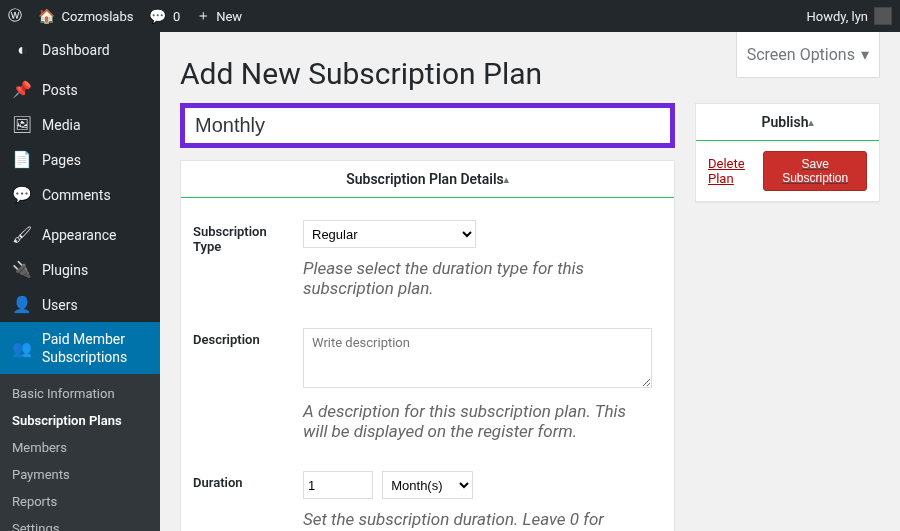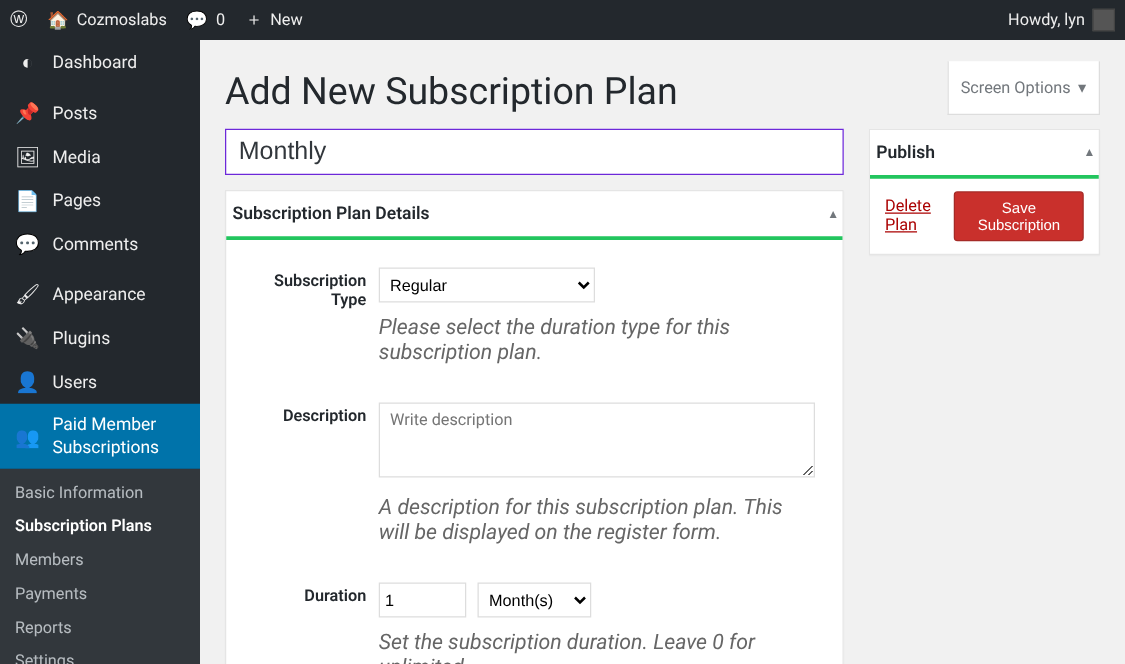--- a/index.html
+++ b/index.html
@@ -17,44 +17,44 @@
 .side-item { display: flex; align-items: center; gap: 10px; padding: 8px 12px; cursor: pointer; color: #eee; }
 .side-item.active { background: #0073aa; color: #fff; position: relative; }
 .side-item.active::after { content: ""; position: absolute; right: -8px; top: 50%; transform: translateY(-50%); border: 8px solid transparent; border-left-color: #0073aa; }
 .side-icon { width: 20px; text-align: center; font-size: 16px; }
 .sub-items { background: #32373c; padding: 6px 0; }
 .sub-item { padding: 6px 12px; font-size: 13px; color: rgba(240,245,250,0.7); cursor: pointer; }
 .sub-item.current { color: #fff; font-weight: 600; }
 .side-sep { height: 5px; background: transparent; }
 
 .main { flex: 1; padding: 10px 20px 20px 20px; position: relative; }
-.screen-options { position: absolute; top: 0; right: 20px; background: #fff; border: 1px solid #ddd; border-top: none; padding: 13px 10px; font-size: 13px; color: #72777c; cursor: pointer; display: flex; align-items: center; gap: 6px; margin-top: 17px; }
+.screen-options { position: absolute; top: 0; right: 20px; background: #fff; border: 1px solid #ddd; border-top: none; padding: 13px 10px; font-size: 16px; color: #72777c; cursor: pointer; display: flex; align-items: center; gap: 6px; }
 h1.page-title { font-size: 30px; font-weight: 400; color: #23282d; margin: 14px 0 12px 0; }
 
 .columns { display: flex; gap: 20px; align-items: flex-start; }
 .col-left { flex: 1; }
 .col-right { width: 185px; }
 
-.title-input { width: 100%; background: #fff; border: 1px solid #6d28d9; padding: 6px 10px; font-size: 20px; color: #32373c; outline: none; margin-bottom: 12px; }
+.title-input { width: 100%; background: #fff; border: 5px solid #6d28d9; padding: 6px 10px; font-size: 20px; color: #32373c; outline: none; margin-bottom: 12px; }
 
 .postbox { background: #fff; border: 1px solid #e5e5e5; box-shadow: 0 1px 1px rgba(0,0,0,0.04); margin-bottom: 20px; }
-.postbox-header { padding: 10px 5px; font-size: 14px; font-weight: 600; color: #23282d; border-bottom: 3px solid #22c55e; display: flex; justify-content: space-between; align-items: center; cursor: pointer; }
+.postbox-header { padding: 10px 16px; font-size: 14px; font-weight: 600; color: #23282d; border-bottom: 1px solid #22c55e; display: flex; justify-content: center; align-items: center; cursor: pointer; }
 .handle { color: #72777c; font-size: 10px; }
 .postbox-inside { padding: 12px; }
 
 table.form-table { width: 100%; border-collapse: collapse; }
-table.form-table th { text-align: right; vertical-align: top; width: 110px; padding: 14px 10px 20px 0; font-weight: 600; font-size: 13px; color: #23282d; }
+table.form-table th { text-align: left; vertical-align: top; width: 110px; padding: 14px 10px 20px 0; font-weight: 600; font-size: 13px; color: #23282d; }
 table.form-table td { padding: 10px 10px 20px 0; vertical-align: top; }
 .desc { display: block; margin-top: 10px; font-style: italic; color: #666; font-size: 17px; }
 select.widef, input[type="text"].narrow, input[type="number"].narrow { border: 1px solid #ddd; background: #fff; padding: 3px 4px; font-size: 13px; height: 28px; }
 select.widef { width: 173px; }
 input.narrow { width: 70px; }
 textarea.desc-area { width: 100%; max-width: 430px; height: 60px; border: 1px solid #ddd; padding: 6px 8px; font-size: 13px; font-family: inherit; color: #666; resize: both; }
 
-.publish-actions { padding: 10px 12px; display: flex; justify-content: flex-start; align-items: center; }
+.publish-actions { padding: 10px 12px; display: flex; justify-content: flex-start; align-items: center; text-decoration: underline; }
 .delete-link { color: #a00; text-decoration: underline; font-size: 13px; cursor: pointer; }
 .btn-primary { background: #c9302c; border: 1px solid #a52a26; color: #fff; padding: 5px 10px; font-size: 12px; border-radius: 3px; cursor: pointer; }
 .currency { margin-left: 6px; color: #3b82f6; }
 </style>
 </head>
 <body>
 
 <div class="admin-bar">
   <div class="admin-bar-left">
     <span class="admin-bar-item">

